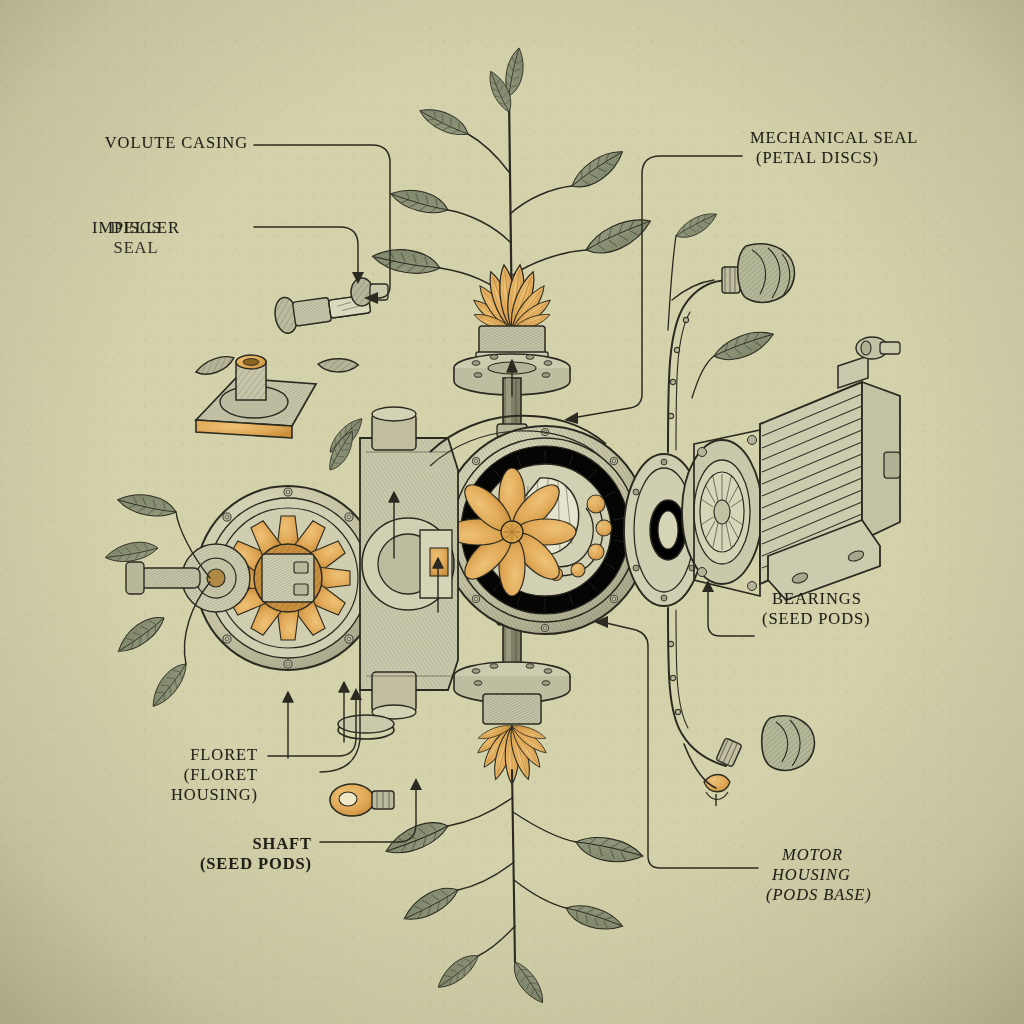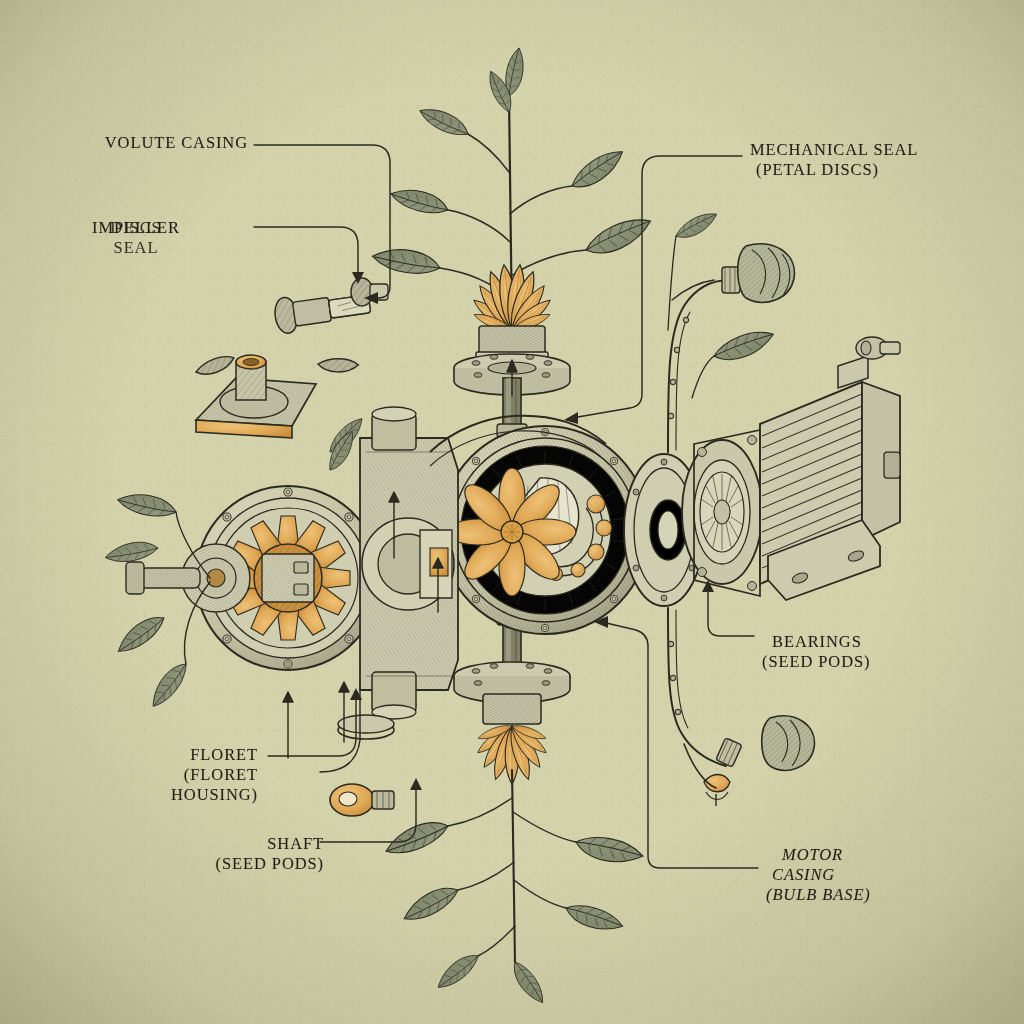--- a/index.html
+++ b/index.html
@@ -781,40 +781,40 @@
     <span>VOLUTE CASING</span>
   </div>
 
   <div class="label lab-left" style="left:0;top:218px;width:272px;text-align:center;">
     <span class="garble">
       <span>IMPELLER</span>
       <span class="over">DISCS SEAL</span>
     </span>
   </div>
 
-  <div class="label lab-right" style="left:750px;top:140px;width:260px;">
+  <div class="label lab-right" style="left:750px;top:128px;width:260px;">
     <span>MECHANICAL SEAL</span>
     <span class="l2" style="padding-left:6px;">(PETAL DISCS)</span>
   </div>
 
-  <div class="label lab-right" style="left:762px;top:632px;width:240px;">
+  <div class="label lab-right" style="left:762px;top:589px;width:240px;">
     <span style="padding-left:10px;">BEARINGS</span>
     <span class="l2">(SEED PODS)</span>
   </div>
 
   <div class="label lab-right" style="left:766px;top:845px;width:240px;font-style:italic;">
     <span style="padding-left:16px;">MOTOR</span>
-    <span class="l2" style="padding-left:6px;">CASING</span>
-    <span class="l2">(BULB BASE)</span>
+    <span class="l2" style="padding-left:6px;">HOUSING</span>
+    <span class="l2">(PODS BASE)</span>
   </div>
 
   <div class="label lab-left" style="left:0;top:745px;width:258px;">
     <span>FLORET</span>
     <span class="l2">(FLORET</span>
     <span class="l2">HOUSING)</span>
   </div>
 
-  <div class="label lab-left" style="left:12px;top:834px;width:312px;">
+  <div class="label lab-left" style="left:0;top:834px;width:312px;font-weight:bold;">
     <span>SHAFT</span>
     <span class="l2">(SEED PODS)</span>
   </div>
 
 </div>
 
 </body></html>

